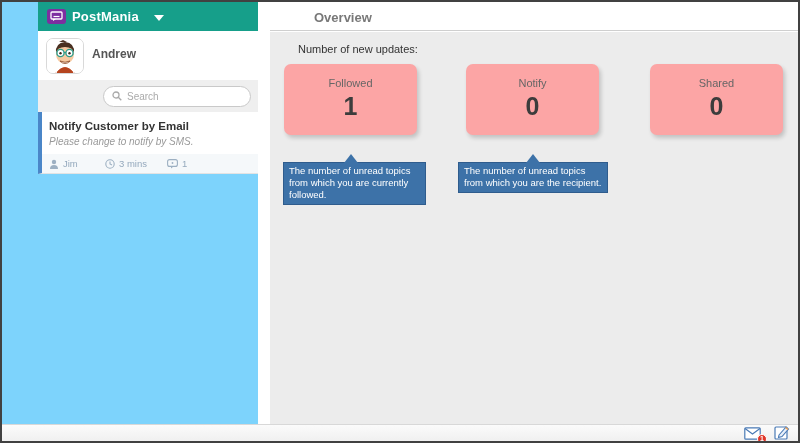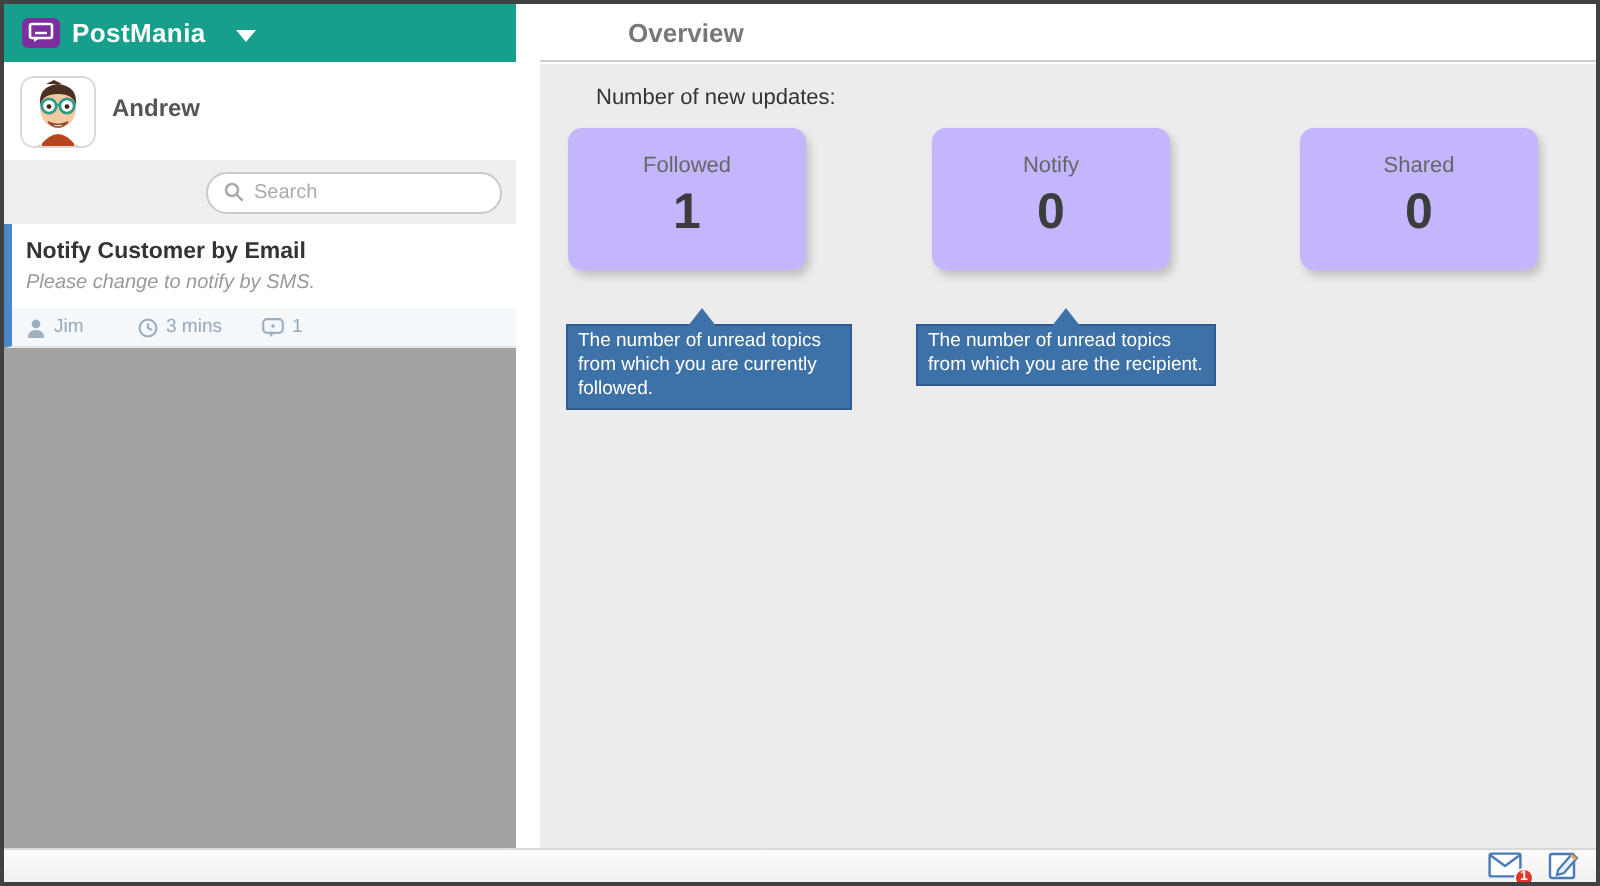--- a/index.html
+++ b/index.html
@@ -5,21 +5,21 @@
   * { margin:0; padding:0; box-sizing:border-box; }
   html,body { background:#fff; }
   body { font-family:"Liberation Sans", sans-serif; }
 
   .window {
     position:relative; width:800px; height:443px;
     border:2px solid #414141; background:#fff; overflow:hidden;
   }
 
   
-  .sidebar { position:absolute; left:0; top:0; width:256px; height:100%; background:#a3a3a3; }
+  .sidebar { position:absolute; left:0; top:0; width:256px; height:100%; background:#7dd3fc;padding-left:36px; }
 
   .pm-header {
     height:29px; background:#169f8a; display:flex; align-items:center;
     padding:0 9px; gap:6px;
   }
   .pm-icon {
     width:19px; height:15px; background:#7d2fa0; border-radius:3px;
     display:flex; align-items:center; justify-content:center; flex:0 0 auto;
   }
   .pm-title { color:#fff; font-size:13px; font-weight:bold; letter-spacing:.2px; }
@@ -67,21 +67,21 @@
   .main-header {
     height:29px; background:#fff; border-bottom:1px solid #cfcfcf;
     line-height:29px; padding-left:44px;
   }
   .main-title { font-size:13px; font-weight:bold; color:#787878; }
   .main-content { position:absolute; left:0; top:30px; right:0; bottom:17px; background:#ececec; }
 
   .updates-label { position:absolute; left:28px; top:11px; font-size:11px; color:#333; }
 
   .card {
-    position:absolute; top:32px; width:119px; height:71px; background:#c4b5fd;
+    position:absolute; top:32px; width:133px; height:71px; background:#fca5a5;
     border-radius:7px; box-shadow:2px 3px 4px rgba(0,0,0,0.18); text-align:center;
     cursor:pointer;
   }
   .card-label { margin-top:13px; font-size:11px; color:#666; }
   .card-value { margin-top:3px; font-size:25px; font-weight:bold; color:#3c3c3c; }
   .card1 { left:14px; } .card2 { left:196px; } .card3 { left:380px; }
 
   .tooltip {
     position:absolute; top:130px; background:#3d72a8; border:1px solid #2f5c8d;
     color:#fff; font-size:9.5px; line-height:12px; padding:2px 5px 3px 5px;

